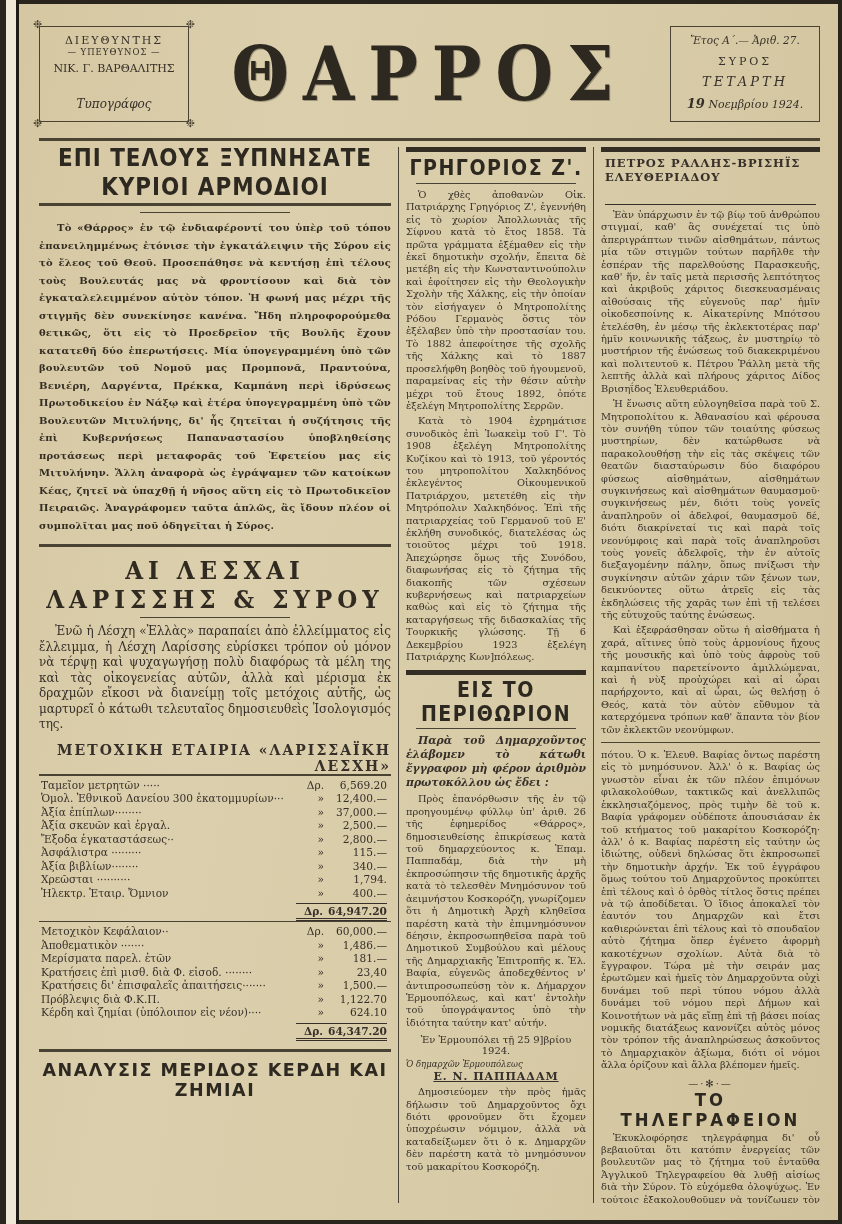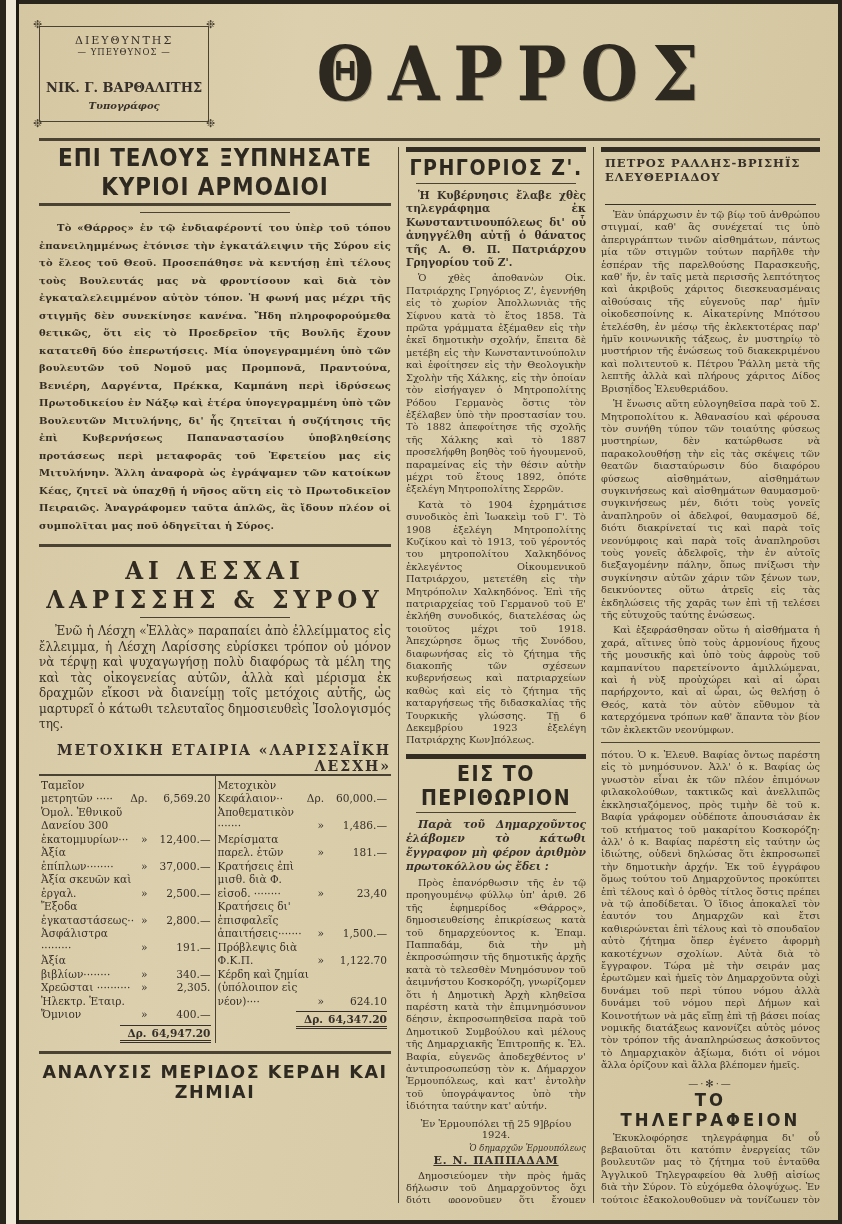--- a/index.html
+++ b/index.html
@@ -15,22 +15,22 @@
     background:linear-gradient(100deg,#d5c7a1 0%, #dccfad 28%, #d8cba7 60%, #cfc29c 100%);
     padding:14px 18px 6px 20px; overflow:hidden;}
   
   .masthead{position:relative;height:112px;display:flex;align-items:center;}
   .mbox{border:1px solid var(--rule); position:relative; padding:7px 6px; text-align:center;
         background:transparent; flex:0 0 150px; height:96px;}
   .mbox .corner{position:absolute;font-size:11px;color:var(--rule);line-height:1;}
   .c-tl{left:-7px;top:-8px}.c-tr{right:-7px;top:-8px}.c-bl{left:-7px;bottom:-8px}.c-br{right:-7px;bottom:-8px}
   .mb-l1{font-size:11px;letter-spacing:2px;}
   .mb-l2{font-size:8.5px;letter-spacing:1px;margin-top:0;}
-  .mb-l3{font-size:13px;font-weight:bold;margin-top:23px;white-space:nowrap;}
-  .mb-l4{font-size:10px;font-style:italic;margin-top:5px;font-weight:bold;}
+  .mb-l3{font-size:11px;font-weight:normal;margin-top:5px;white-space:nowrap;}
+  .mb-l4{font-size:12px;font-style:italic;margin-top:22px;}
   .mast-title{flex:1;text-align:center;font-size:66px;font-weight:bold;letter-spacing:14px;
       color:#2e2920;transform:scaleY(1.12);line-height:1; text-shadow:1px 1px 0 rgba(46,41,32,.35);}
   .ibox-l1{font-size:10.5px;font-style:italic;}
   .ibox-l2{font-size:11px;letter-spacing:3px;margin-top:9px;}
   .ibox-l3{font-size:13px;font-style:italic;letter-spacing:3px;margin-top:6px;}
   .ibox-l4{font-size:11px;font-style:italic;margin-top:7px;}
   .ibox-l4 b{font-size:13px;}
   .mast-rule{border-top:3px solid var(--rule);margin:8px 0 6px 0;}
   
   .cols{display:flex;height:1056px;}
@@ -45,42 +45,42 @@
   .rule-thick{border-top:3px solid var(--rule);margin:6px 0;}
   .rule-thin{border-top:1px solid var(--rule);margin:5px 0;}
   .rule-short{width:150px;margin:6px auto;border-top:1px solid var(--rule);}
   .lead{font-size:10px;line-height:17.5px;text-align:justify;font-weight:bold;color:#332d23;
      text-indent:18px;letter-spacing:.2px;}
   .h-serif{font-size:23px;letter-spacing:5px;text-align:center;color:#302a21;margin-top:10px;transform:scaleY(1.08);}
   .body1{font-size:12px;line-height:15.5px;text-align:justify;text-indent:16px;margin-top:6px;}
   .h-sub{font-size:14px;font-weight:bold;letter-spacing:2px;text-align:right;margin-top:9px;}
   .fin-heads{display:flex;justify-content:space-between;font-family:"DejaVu Sans",sans-serif;
      font-weight:bold;font-size:10.5px;letter-spacing:1px;margin:6px 2px 2px 2px;}
-  .fin-wrap{border-top:2px solid var(--rule);display:flex;}
+  .fin-wrap{border-top:2px solid var(--rule);display:flex;flex-direction:column;}
   .fin-side{flex:1;padding:3px 4px 0 2px;font-size:10.6px;}
   .fin-div{flex:0 0 1px;background:var(--rule);}
   .frow{display:flex;align-items:flex-end;line-height:13.5px;}
   .flbl{flex:1;padding-right:3px;}
   .fcur{flex:0 0 auto;padding-right:5px;}
   .famt{flex:0 0 58px;text-align:right;white-space:nowrap;}
   .ftotal{display:flex;justify-content:flex-end;margin-top:3px;font-weight:bold;}
   .ftotal .tline{border-top:1px solid var(--ink);border-bottom:3px double var(--ink);
      padding:1px 0 1px 8px;display:flex;}
   .h-analysis{font-family:"DejaVu Sans",sans-serif;font-weight:bold;font-size:17.5px;
      letter-spacing:1.5px;text-align:center;margin-top:8px;color:#2f2a21;}
   
   .bar{height:5px;background:#332d23;margin-bottom:4px;}
   .h-col{font-family:"DejaVu Sans",sans-serif;font-weight:bold;font-size:19px;letter-spacing:1.5px;
      text-align:center;transform:scaleY(1.1);color:#2e2920;}
   .h-col-rule{border-top:1px solid var(--rule);margin:5px 10px;}
   .b2{font-size:9.8px;line-height:12.4px;text-align:justify;text-indent:12px;margin-top:3px;}
   .b2.bold{font-weight:bold;font-size:10.6px;line-height:13.4px;}
   .b2.boldital{font-weight:bold;font-style:italic;font-size:10.8px;line-height:14px;}
   .dateline{font-size:10px;text-align:center;margin-top:5px;}
-  .sig1{font-size:8.5px;font-style:italic;text-align:right;margin-top:3px;}
+  .sig1{font-size:8.5px;font-style:italic;text-align:left;margin-top:3px;}
   .sig2{font-size:11px;font-weight:bold;letter-spacing:1px;text-align:center;text-decoration:underline;margin-top:1px;}
   .h-small{font-size:11.5px;font-weight:bold;letter-spacing:1px;text-align:left;
      border-bottom:1px solid var(--ink);padding-bottom:20px;margin:2px 4px 4px 4px;}
   .orn{ text-align:center;font-size:10px;color:var(--ink);margin:6px 0 2px 0;letter-spacing:2px;}
   .h-tel{font-family:"DejaVu Sans",sans-serif;font-weight:bold;font-size:16.5px;letter-spacing:3px;
      text-align:center;color:#2e2920;margin-top:2px;transform:scaleY(1.05);}
 </style>
 </head>
 <body>
 
@@ -94,20 +94,26 @@
         <span class="corner c-tl">❉</span>
         <span class="corner c-tr">❉</span>
         <span class="corner c-bl">❉</span>
         <span class="corner c-br">❉</span>
         <div class="mb-l1">ΔΙΕΥΘΥΝΤΗΣ</div>
         <div class="mb-l2">— ΥΠΕΥΘΥΝΟΣ —</div>
         <div class="mb-l3">ΝΙΚ. Γ. ΒΑΡΘΑΛΙΤΗΣ</div>
         <div class="mb-l4">Τυπογράφος</div>
       </div>
       <h1 class="mast-title">ΘΑΡΡΟΣ</h1>
+      <div class="mbox">
+        <div class="ibox-l1">Ἔτος Α΄.— Ἀριθ. 27.</div>
+        <div class="ibox-l2">ΣΥΡΟΣ</div>
+        <div class="ibox-l3">ΤΕΤΑΡΤΗ</div>
+        <div class="ibox-l4"><b>19</b><span> Νοεμβρίου 1924.</span></div>
+      </div>
     </header>
     <div class="mast-rule"></div>
 
     <main class="cols">
 
       <section class="col col1">
         <h2 class="h-big">ΕΠΙ ΤΕΛΟΥΣ ΞΥΠΝΗΣΑΤΕ ΚΥΡΙΟΙ ΑΡΜΟΔΙΟΙ</h2>
         <div class="rule-thick"></div>
         <div class="rule-short"></div>
         <p class="lead">Τὸ «Θάρρος» ἐν τῷ ἐνδιαφέροντί του ὑπὲρ τοῦ τόπου ἐπανειλημμένως ἐτόνισε τὴν ἐγκατάλειψιν τῆς Σύρου εἰς τὸ ἔλεος τοῦ Θεοῦ. Προσεπάθησε νὰ κεντήσῃ ἐπὶ τέλους τοὺς Βουλευτάς μας νὰ φροντίσουν καὶ διὰ τὸν ἐγκαταλελειμμένον αὐτὸν τόπον. Ἡ φωνή μας μέχρι τῆς στιγμῆς δὲν συνεκίνησε κανένα. Ἤδη πληροφορούμεθα θετικῶς, ὅτι εἰς τὸ Προεδρεῖον τῆς Βουλῆς ἔχουν κατατεθῆ δύο ἐπερωτήσεις. Μία ὑπογεγραμμένη ὑπὸ τῶν βουλευτῶν τοῦ Νομοῦ μας Προμπονᾶ, Πραντούνα, Βενιέρη, Δαργέντα, Πρέκκα, Καμπάνη περὶ ἱδρύσεως Πρωτοδικείου ἐν Νάξῳ καὶ ἑτέρα ὑπογεγραμμένη ὑπὸ τῶν Βουλευτῶν Μιτυλήνης, δι' ἧς ζητεῖται ἡ συζήτησις τῆς ἐπὶ Κυβερνήσεως Παπαναστασίου ὑποβληθείσης προτάσεως περὶ μεταφορᾶς τοῦ Ἐφετείου μας εἰς Μιτυλήνην. Ἄλλη ἀναφορὰ ὡς ἐγράψαμεν τῶν κατοίκων Κέας, ζητεῖ νὰ ὑπαχθῇ ἡ νῆσος αὕτη εἰς τὸ Πρωτοδικεῖον Πειραιῶς. Ἀναγράφομεν ταῦτα ἁπλῶς, ἂς ἴδουν πλέον οἱ συμπολῖται μας ποῦ ὁδηγεῖται ἡ Σύρος.</p>
@@ -148,33 +154,33 @@
 
                 <div class="frow">
                   <span class="flbl">Ἔξοδα ἐγκαταστάσεως··</span>
                   <span class="fcur">»</span>
                   <span class="famt">2,800.—</span>
                 </div>
 
                 <div class="frow">
                   <span class="flbl">Ἀσφάλιστρα ·········</span>
                   <span class="fcur">»</span>
-                  <span class="famt">191.—</span>
+                  <span class="famt">115.—</span>
                 </div>
 
                 <div class="frow">
                   <span class="flbl">Ἀξία βιβλίων········</span>
                   <span class="fcur">»</span>
                   <span class="famt">340.—</span>
                 </div>
 
                 <div class="frow">
                   <span class="flbl">Χρεῶσται ··········</span>
                   <span class="fcur">»</span>
-                  <span class="famt">2,305.</span>
+                  <span class="famt">1,794.</span>
                 </div>
 
                 <div class="frow">
                   <span class="flbl">Ἠλεκτρ. Ἑταιρ. Ὄμνιον</span>
                   <span class="fcur">»</span>
                   <span class="famt">400.—</span>
                 </div>
               </div>
             <div class="ftotal">
               <span class="tline">
@@ -242,21 +248,20 @@
         <h3 class="h-analysis">ΑΝΑΛΥΣΙΣ ΜΕΡΙΔΟΣ ΚΕΡΔΗ ΚΑΙ ΖΗΜΙΑΙ</h3>
 
       </section>
 
       <div class="vrule"></div>
 
       <section class="col col2">
         <div class="bar"></div>
         <h2 class="h-col">ΓΡΗΓΟΡΙΟΣ Ζ'.</h2>
         <div class="h-col-rule"></div>
-        <p class="b2 bold">Ἡ Κυβέρνησις ἔλαβε χθὲς τηλεγράφημα ἐκ Κωνσταντινουπόλεως δι' οὗ ἀνηγγέλθη αὐτῇ ὁ θάνατος τῆς Α. Θ. Π. Πατριάρχου Γρηγορίου τοῦ Ζ'.</p>
         <p class="b2">Ὁ χθὲς ἀποθανὼν Οἰκ. Πατριάρχης Γρηγόριος Ζ', ἐγεννήθη εἰς τὸ χωρίον Ἀπολλωνιὰς τῆς Σίφνου κατὰ τὸ ἔτος 1858. Τὰ πρῶτα γράμματα ἐξέμαθεν εἰς τὴν ἐκεῖ δημοτικὴν σχολήν, ἔπειτα δὲ μετέβη εἰς τὴν Κωνσταντινούπολιν καὶ ἐφοίτησεν εἰς τὴν Θεολογικὴν Σχολὴν τῆς Χάλκης, εἰς τὴν ὁποίαν τὸν εἰσήγαγεν ὁ Μητροπολίτης Ρόδου Γερμανὸς ὅστις τὸν ἐξέλαβεν ὑπὸ τὴν προστασίαν του. Τὸ 1882 ἀπεφοίτησε τῆς σχολῆς τῆς Χάλκης καὶ τὸ 1887 προσελήφθη βοηθὸς τοῦ ἡγουμενοῦ, παραμείνας εἰς τὴν θέσιν αὐτὴν μέχρι τοῦ ἔτους 1892, ὁπότε ἐξελέγη Μητροπολίτης Σερρῶν.</p>
         <p class="b2">Κατὰ τὸ 1904 ἐχρημάτισε συνοδικὸς ἐπὶ Ἰωακεὶμ τοῦ Γ'. Τὸ 1908 ἐξελέγη Μητροπολίτης Κυζίκου καὶ τὸ 1913, τοῦ γέροντός του μητροπολίτου Χαλκηδόνος ἐκλεγέντος Οἰκουμενικοῦ Πατριάρχου, μετετέθη εἰς τὴν Μητρόπολιν Χαλκηδόνος. Ἐπὶ τῆς πατριαρχείας τοῦ Γερμανοῦ τοῦ Ε' ἐκλήθη συνοδικός, διατελέσας ὡς τοιοῦτος μέχρι τοῦ 1918. Ἀπεχώρησε ὅμως τῆς Συνόδου, διαφωνήσας εἰς τὸ ζήτημα τῆς διακοπῆς τῶν σχέσεων κυβερνήσεως καὶ πατριαρχείων καθὼς καὶ εἰς τὸ ζήτημα τῆς καταργήσεως τῆς διδασκαλίας τῆς Τουρκικῆς γλώσσης. Τῇ 6 Δεκεμβρίου 1923 ἐξελέγη Πατριάρχης Κων]πόλεως.</p>
 
         <div class="bar" style="margin-top:7px"></div>
         <h2 class="h-col">ΕΙΣ ΤΟ ΠΕΡΙΘΩΡΙΟΝ</h2>
         <div class="h-col-rule"></div>
         <p class="b2 boldital">Παρὰ τοῦ Δημαρχοῦντος ἐλάβομεν τὸ κάτωθι ἔγγραφον μὴ φέρον ἀριθμὸν πρωτοκόλλου ὡς ἔδει :</p>
         <p class="b2">Πρὸς ἐπανόρθωσιν τῆς ἐν τῷ προηγουμένῳ φύλλῳ ὑπ' ἀριθ. 26 τῆς ἐφημερίδος «Θάρρος», δημοσιευθείσης ἐπικρίσεως κατὰ τοῦ δημαρχεύοντος κ. Ἐπαμ. Παππαδάμ, διὰ τὴν μὴ ἐκπροσώπησιν τῆς δημοτικῆς ἀρχῆς κατὰ τὸ τελεσθὲν Μνημόσυνον τοῦ ἀειμνήστου Κοσκορόζη, γνωρίζομεν ὅτι ἡ Δημοτικὴ Ἀρχὴ κληθεῖσα παρέστη κατὰ τὴν ἐπιμνημόσυνον δέησιν, ἐκπροσωπηθεῖσα παρὰ τοῦ Δημοτικοῦ Συμβούλου καὶ μέλους τῆς Δημαρχιακῆς Ἐπιτροπῆς κ. Ἐλ. Βαφία, εὐγενῶς ἀποδεχθέντος ν' ἀντιπροσωπεύσῃ τὸν κ. Δήμαρχον Ἑρμουπόλεως, καὶ κατ' ἐντολὴν τοῦ ὑπογράψαντος ὑπὸ τὴν ἰδιότητα ταύτην κατ' αὐτήν.</p>
         <p class="dateline">Ἐν Ἑρμουπόλει τῇ 25 9]βρίου 1924.</p>
         <p class="sig1">Ὁ δημαρχῶν Ἑρμουπόλεως</p>

